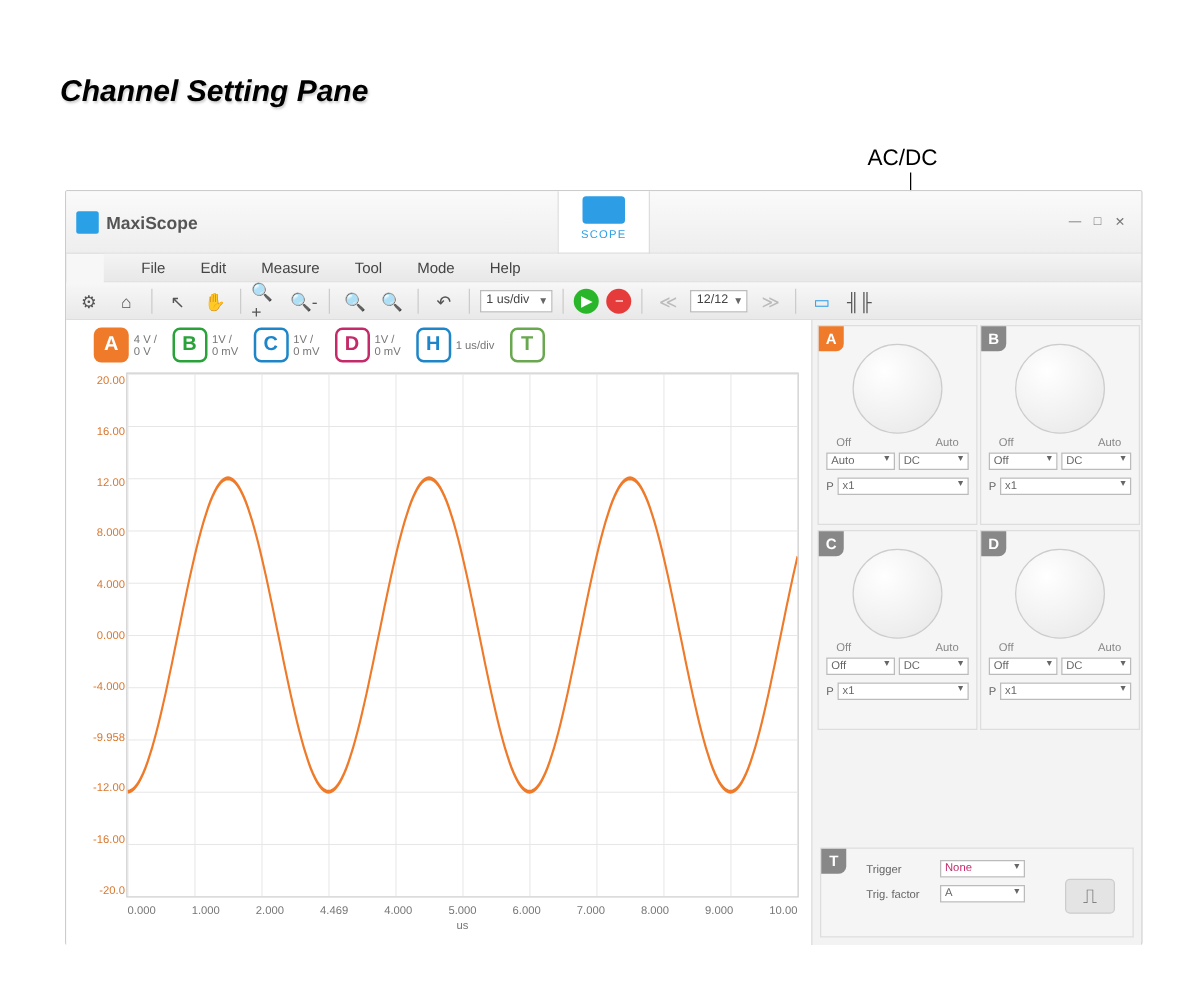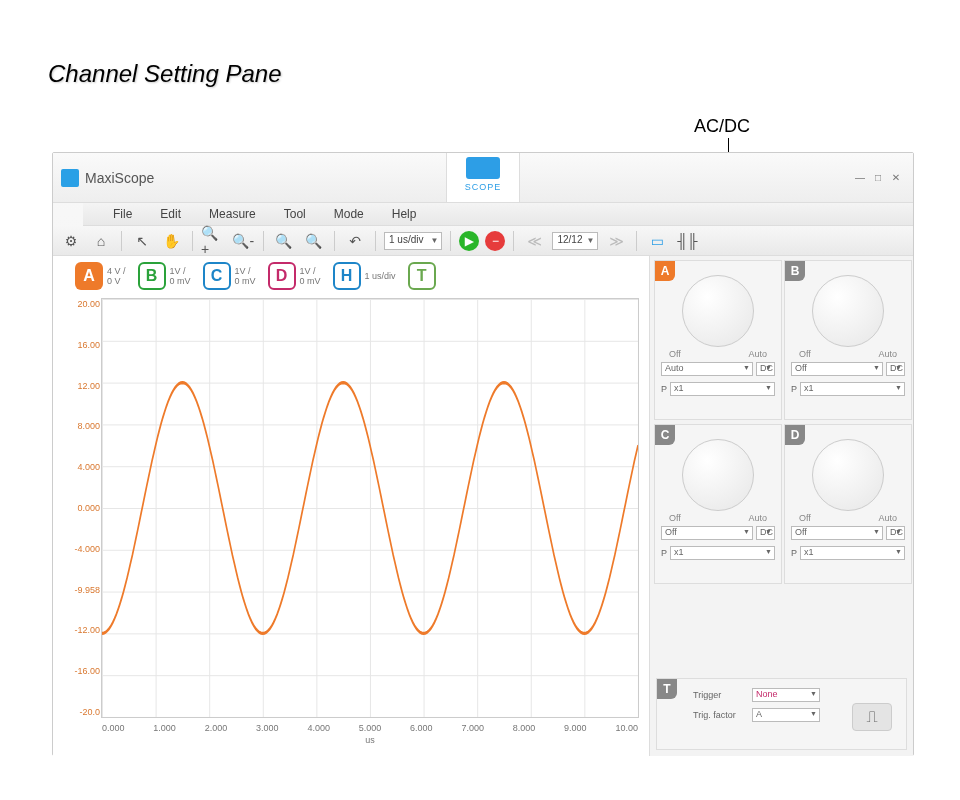--- a/index.html
+++ b/index.html
@@ -1,23 +1,23 @@
 <!DOCTYPE html>
 <html><head>
 <meta charset="utf-8">
 <style>
   * { box-sizing: border-box; margin: 0; padding: 0; }
   body { width: 960px; height: 800px; font-family: Arial, sans-serif; font-size: 12px; color: #444; background: #fff; position: relative; }
-  .page-title { position: absolute; top: 60px; left: 48px; font-size: 24px; font-style: italic; font-weight: normal; color: #000; text-shadow: 1px 1px 2px rgba(0,0,0,0.2); }
+  .page-title { position: absolute; top: 60px; left: 48px; font-size: 24px; font-style: italic; font-weight: bold; color: #000; text-shadow: 1px 1px 2px rgba(0,0,0,0.2); }
   .callout { position: absolute; font-size: 18px; color: #000; }
   .callout-line { position: absolute; background: #000; }
   .app-window { position: absolute; top: 152px; left: 52px; width: 862px; height: 604px; border: 1px solid #ccc; background: linear-gradient(#f8f8f8,#eee); border-radius: 2px; }
   .titlebar { display: flex; align-items: center; height: 50px; padding: 0 8px; border-bottom: 1px solid #ddd; background: linear-gradient(#fafafa,#eee); }
   .titlebar .logo { width: 18px; height: 18px; background: #2aa0e6; border-radius: 2px; margin-right: 6px; }
-  .titlebar .title { font-weight: normal; color: #555; font-size: 14px; }
+  .titlebar .title { font-weight: bold; color: #555; font-size: 14px; }
   .titlebar .spacer { flex: 1; }
   .win-btn { width: 18px; text-align: center; color: #777; font-size: 10px; cursor: pointer; }
   .scope-tab { position: absolute; top: 0; left: 50%; transform: translateX(-50%); width: 74px; height: 50px; background: #fff; border: 1px solid #ddd; border-top: none; text-align: center; }
   .scope-tab .scr { width: 34px; height: 22px; margin: 4px auto 0; border: 2px solid #2d9ee6; border-radius: 3px; background:#2d9ee6; }
   .scope-tab .lbl { font-size: 9px; letter-spacing: 1px; color: #2d9ee6; margin-top:3px; }
   .menubar { display: flex; gap: 28px; padding: 4px 30px; font-size: 12px; color: #444; background: linear-gradient(#f4f4f4,#e8e8e8); border-bottom:1px solid #ddd;margin-left:30px; }
   .menubar span { cursor: pointer; }
   .toolbar { display: flex; align-items: center; gap: 6px; padding: 2px 6px; background: linear-gradient(#f7f7f7,#e9e9e9); border-bottom:1px solid #ddd; height:30px; }
   .tb-btn { width: 24px; height: 22px; display:flex; align-items:center; justify-content:center; color:#555; font-size:14px; cursor:pointer; }
   .tb-sep { width:1px; height:20px; background:#ccc; margin:0 2px; }
@@ -37,21 +37,21 @@
   .axis-y { position:absolute; left:-40px; top:0; bottom:0; width:38px; display:flex; flex-direction:column; justify-content:space-between; font-size:9px; color:#d97830; text-align:right; }
   .axis-x { position:absolute; left:0; right:0; bottom:-16px; display:flex; justify-content:space-between; font-size:9px; color:#777; }
   .x-unit { position:absolute; bottom:-28px; left:50%; font-size:9px; color:#777; transform:translateX(-50%); }
   .knob-box { position:absolute; width:128px; height:160px; background:#f5f5f5; border:1px solid #ddd; }
   .knob-box .tag { position:absolute; top:0; left:0; width:20px; height:20px; background:#888; color:#fff; font-weight:bold; display:flex; align-items:center; justify-content:center; border-bottom-right-radius:6px; font-size:12px; }
   .knob { width:72px; height:72px; border-radius:50%; background:radial-gradient(circle at 35% 30%,#fff,#e6e6e6); border:1px solid #ccc; margin:14px auto 2px; position:relative; }
   .knob-lbls { display:flex; justify-content:space-between; font-size:9px; color:#888; padding:0 14px; }
   .row { display:flex; gap:3px; padding:3px 6px; font-size:9px; color:#666; align-items:center; }
   .dd { flex:1; border:1px solid #bbb; background:#fff; height:14px; font-size:9px; padding:0 12px 0 3px; position:relative; cursor:pointer; }
   .dd:after{ content:"▼"; font-size:7px; color:#666; position:absolute; right:2px; top:1px; }
-  .dd.small{ width:19px; flex:none; }
+  .dd.small{ width:56px; flex:none; }
   .trig-box { position:absolute; bottom:6px; left:6px; right:6px; height:72px; background:#f5f5f5; border:1px solid #ddd; }
   .trig-box .tag { position:absolute; top:0; left:0; width:20px; height:20px; background:#888; color:#fff; font-weight:bold; display:flex; align-items:center; justify-content:center; font-size:12px; border-bottom-right-radius:6px; }
   .trig-rows { position:absolute; top:6px; left:30px; right:80px; }
   .trig-shape { position:absolute; right:14px; top:24px; width:40px; height:28px; background:#e4e4e4; border:1px solid #ccc; border-radius:4px; display:flex; align-items:center; justify-content:center; font-size:16px; color:#666; cursor:pointer; }
   svg.wave { position:absolute; inset:0; width:100%; height:100%; }
   .annot-box { position:absolute; border:2px solid #000; pointer-events:none; }
 </style>
 </head>
 <body>
 
@@ -162,21 +162,21 @@
             <span>-4.000</span>
             <span>-9.958</span>
             <span>-12.00</span>
             <span>-16.00</span>
             <span>-20.0</span>
           </div>
         <div class="axis-x" id="xaxis">
             <span>0.000</span>
             <span>1.000</span>
             <span>2.000</span>
-            <span>3.000</span>
+            <span>4.469</span>
             <span>4.000</span>
             <span>5.000</span>
             <span>6.000</span>
             <span>7.000</span>
             <span>8.000</span>
             <span>9.000</span>
             <span>10.00</span>
           </div>
         <div class="x-unit">us</div>
       </div>

